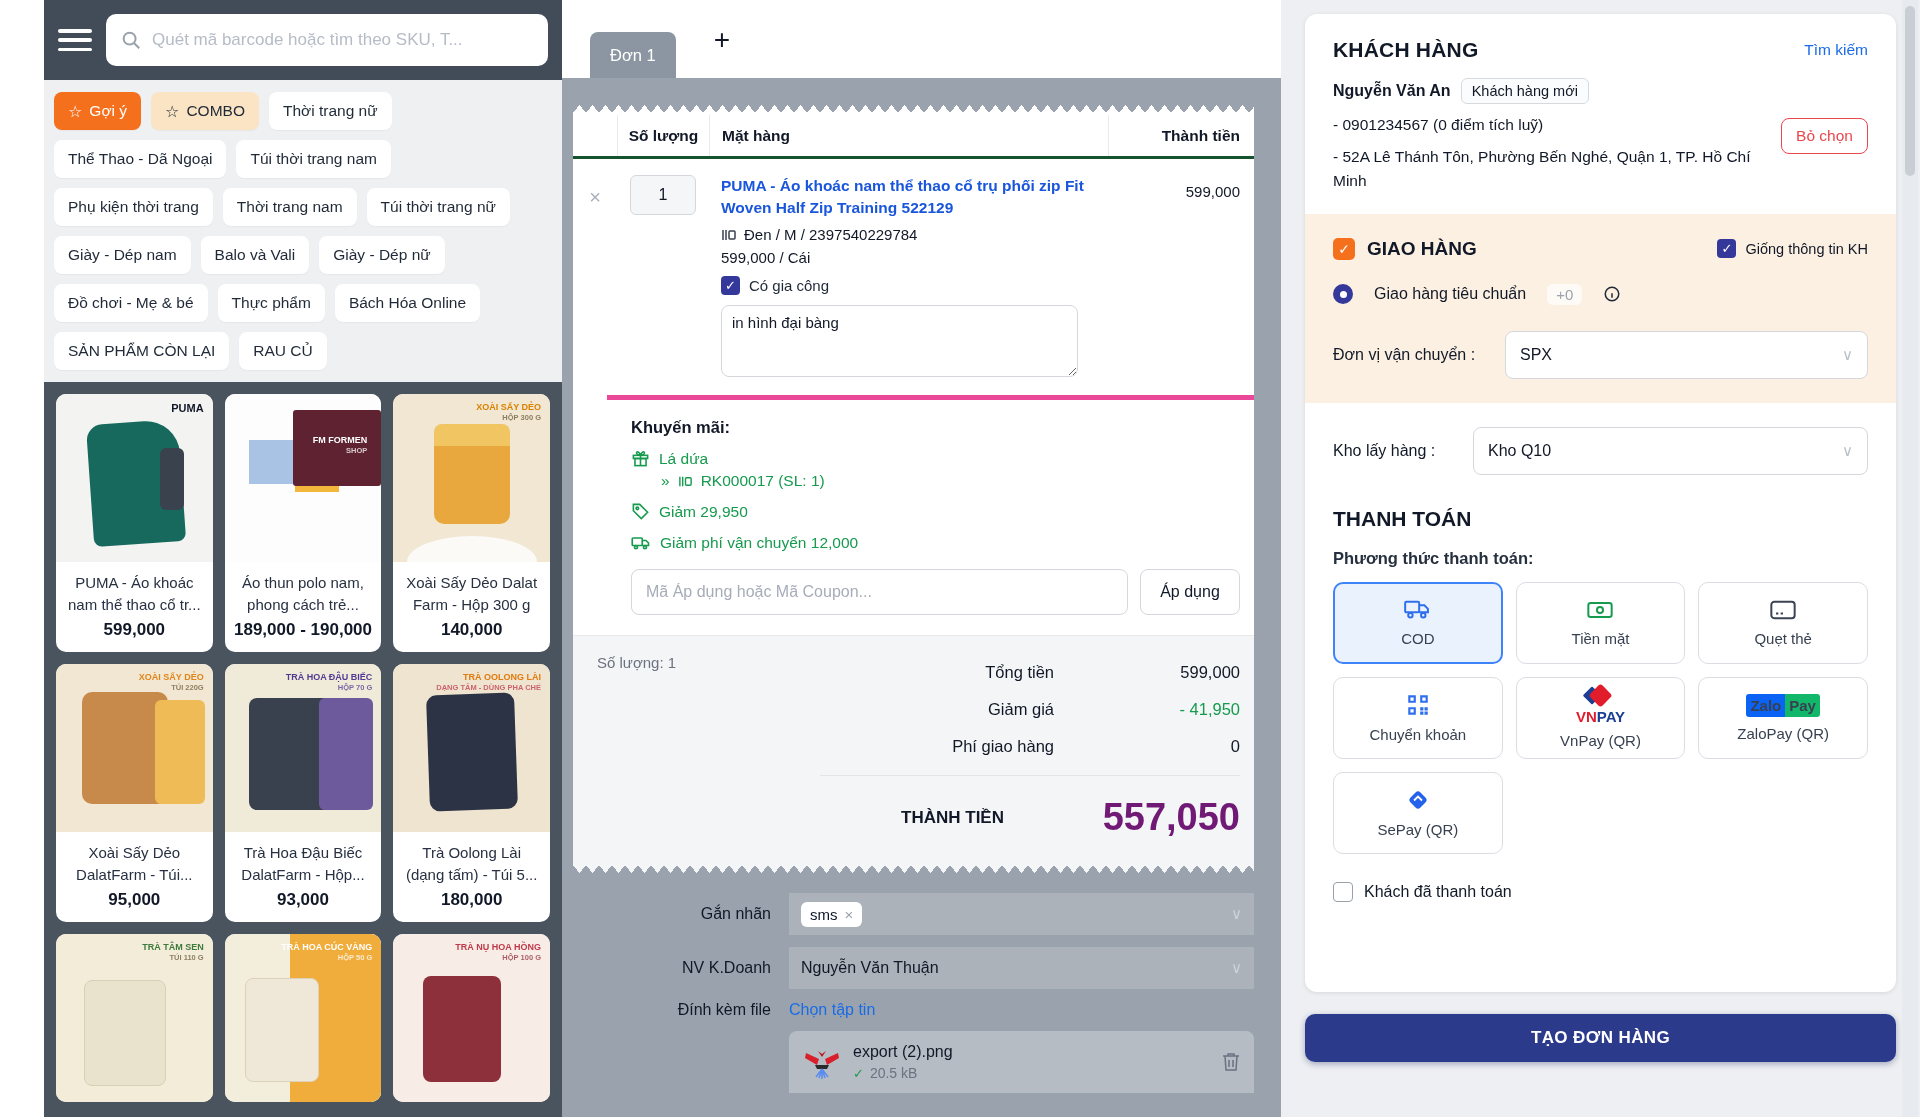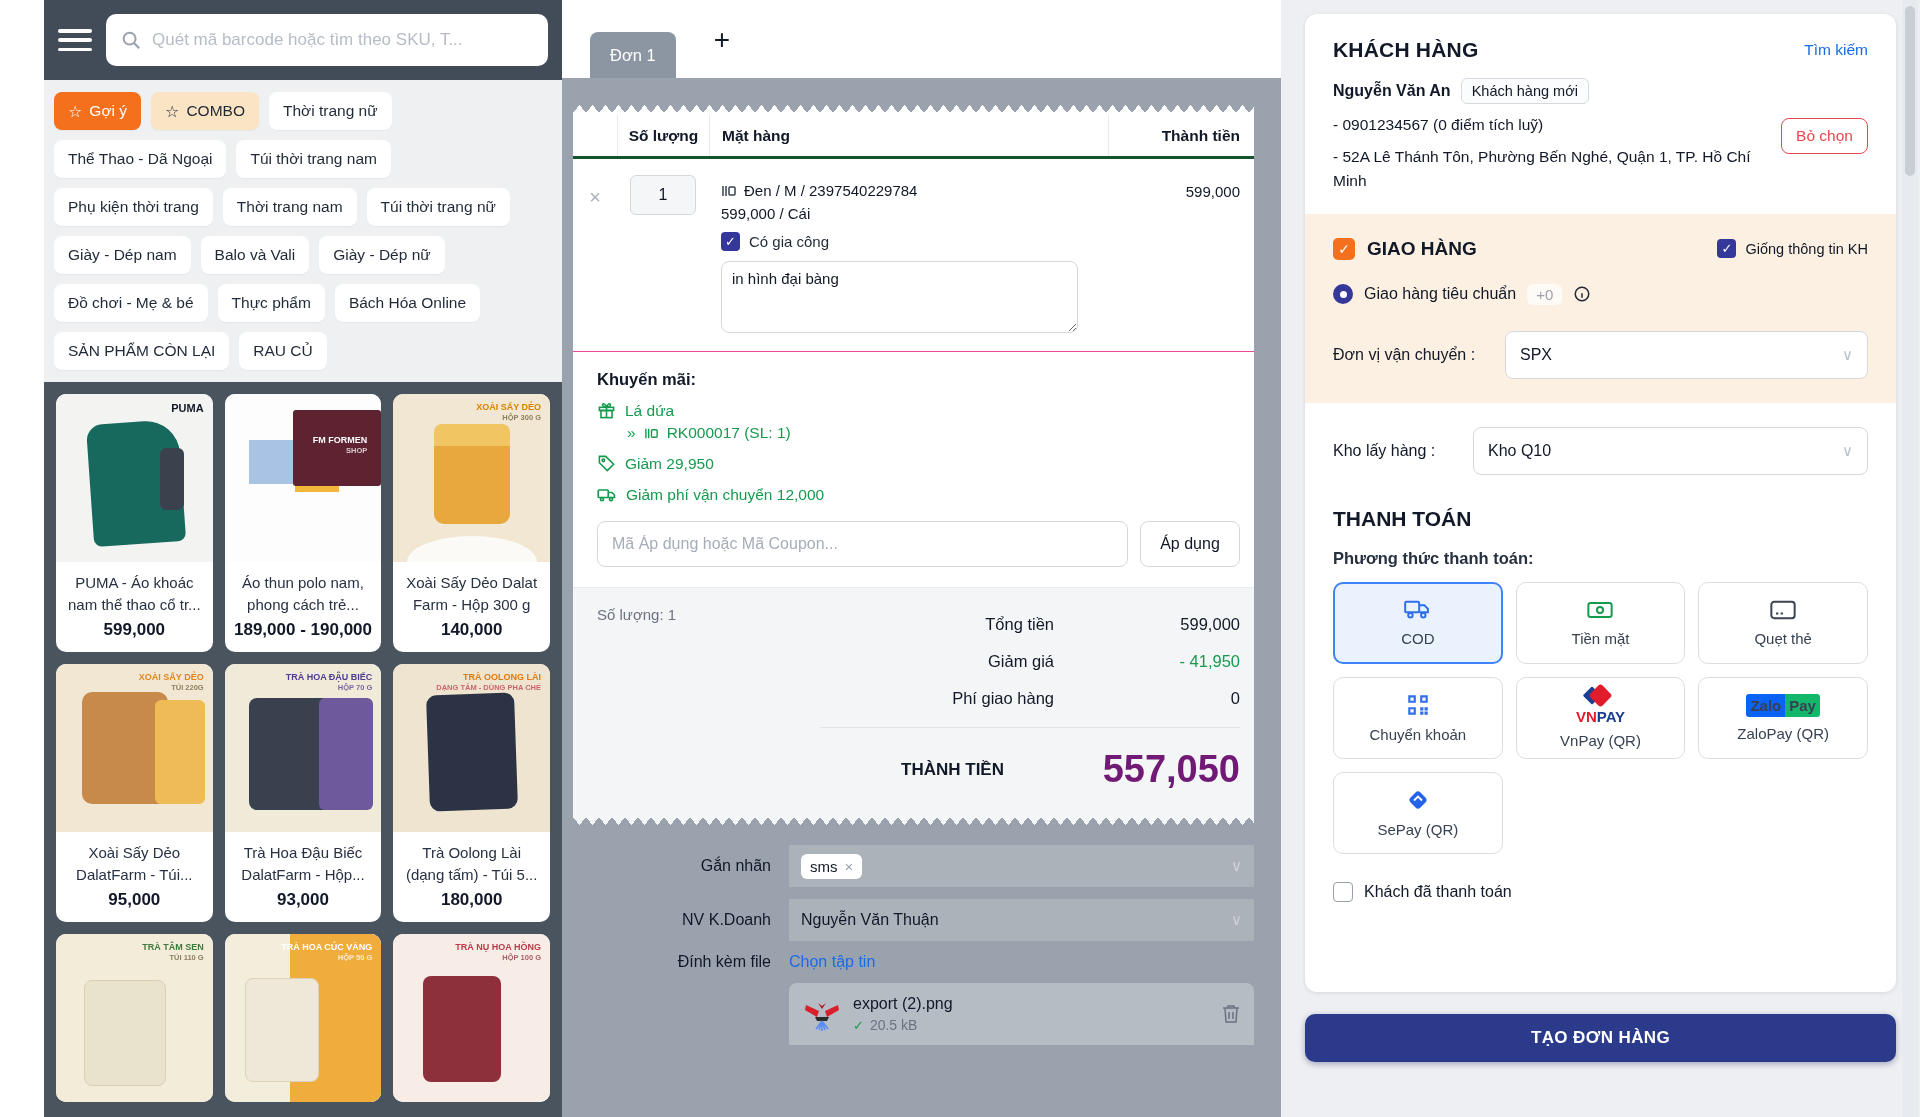--- a/index.html
+++ b/index.html
@@ -91,21 +91,21 @@
   .icheck { display:flex; align-items:center; gap:9px; margin-top:10px; cursor:pointer; }
   .cb { width:19px; height:19px; border-radius:4px; display:inline-flex; align-items:center; justify-content:center; flex:0 0 19px; }
   .cb-navy { background:#35389b; }
   .cb-navy::after { content:"✓"; color:#fff; font-size:13px; font-weight:700; }
   .cb-orange { width:22px; height:22px; flex:0 0 22px; border-radius:5px; background:#f4701d; }
   .cb-orange::after { content:"✓"; color:#fff; font-size:14px; font-weight:700; }
   .cb-empty { width:20px; height:20px; flex:0 0 20px; border:1.5px solid #9aa1ab; background:#fff; }
   .icheck span { font-size:15px; }
   .note-area { margin-top:10px; width:357px; height:72px; border:1px solid #d4d8dd; border-radius:8px; padding:8px 10px; font-size:15px; font-family:inherit; color:#111827; resize:both; }
   .itotal { width:146px; flex:0 0 146px; text-align:right; padding-right:14px; font-size:15px; color:#111827; margin-top:8px; }
-  .r-promo { border-top:1px solid #ec4899; padding:18px 14px 20px 24px; }
+  .r-promo { border-top:5px solid #ec4899; padding:18px 14px 20px 24px;margin-left:34px; }
   .promo-title { font-weight:700; font-size:16.5px; color:#111827; }
   .promo-row { display:flex; align-items:center; gap:9px; margin-top:12px; color:#169a4e; font-size:15.5px; }
   .promo-sub { margin:4px 0 0 30px; display:flex; align-items:center; gap:8px; color:#169a4e; font-size:15.5px; }
   .coupon-row { display:flex; gap:12px; margin-top:16px; }
   .coupon-input { flex:1; height:46px; border:1px solid #d4d8dd; border-radius:8px; padding:0 14px; font-size:16px; font-family:inherit; color:#111827; }
   .coupon-input::placeholder { color:#a6adb8; }
   .btn-apply { width:100px; height:46px; background:#fff; border:1px solid #d4d8dd; border-radius:8px; font-size:16px; font-family:inherit; color:#111827; cursor:pointer; }
   .r-summary { background:#f4f5f6; border-top:1px solid #e9eaec; padding:18px 14px 24px 24px; display:flex; }
   .sum-qty { font-size:15px; color:#6b7280; flex:1; }
   .sum-rows { width:420px; }
@@ -144,21 +144,21 @@
   .kh-name { font-weight:700; font-size:16px; color:#111827; }
   .kh-badge { border:1px solid #d6dade; background:#fbfcfd; border-radius:6px; padding:4px 10px; font-size:14.5px; color:#111827; }
   .kh-line { margin-top:9px; font-size:15.5px; color:#111827; line-height:1.5; padding-right:110px; }
   .btn-deselect { position:absolute; right:0; top:40px; border:1px solid #e8474d; color:#e8474d; background:#fff; border-radius:8px; padding:8px 14px; font-size:15.5px; font-family:inherit; cursor:pointer; }
   .ship-box { margin:22px -28px 0; background:#fcf0e2; padding:24px 28px; }
   .ship-head { display:flex; align-items:center; justify-content:space-between; }
   .ship-title-wrap { display:flex; align-items:center; gap:12px; cursor:pointer; }
   .ship-title { font-size:19px; font-weight:800; color:#111827; }
   .same-kh { display:flex; align-items:center; gap:9px; cursor:pointer; }
   .same-kh span { font-size:14.5px; color:#111827; }
-  .radio-row { display:flex; align-items:center; gap:11px; margin-top:24px; }
+  .radio-row { display:flex; align-items:center; gap:21px; margin-top:24px; }
   .radio { width:20px; height:20px; border-radius:50%; background:#35389b; position:relative; flex:0 0 20px; cursor:pointer; }
   .radio::after { content:""; position:absolute; width:7px; height:7px; border-radius:50%; background:#fff; left:6.5px; top:6.5px; }
   .radio-row .rl { font-size:16px; color:#111827; }
   .plus0 { background:rgba(255,255,255,.66); border-radius:6px; padding:2px 9px; font-size:15px; color:#9ca3af; }
   .carrier-row { display:flex; align-items:center; margin-top:26px; }
   .carrier-label { font-size:16px; color:#111827; width:172px; flex:0 0 172px; }
   .select { flex:1; height:48px; background:#fff; border:1px solid #d4d8dd; border-radius:8px; display:flex; align-items:center; padding:0 14px; font-size:16px; color:#111827; cursor:pointer; }
   .select .chev { margin-left:auto; color:#b9bfc7; font-size:15px; }
   .wh-row { display:flex; align-items:center; margin-top:24px; }
   .wh-label { font-size:16px; color:#111827; width:140px; flex:0 0 140px; }
@@ -331,20 +331,21 @@
             <div class="col-item hc">Mặt hàng</div>
             <div class="col-total hc">Thành tiền</div>
           </div>
 
           <div class="r-item">
             <button class="btn-close">×</button>
             <div class="qty-wrap">
                 <input class="qty-input" value="1" style="">
               </div>
             <div class="item-col">
+              <div class="iname">PUMA - Áo khoác nam thể thao cổ trụ phối zip Fit Woven Half Zip Training 522129</div>
               <div class="irow">
                 <svg width="16" height="16" viewBox="0 0 16 16" fill="none" stroke="#374151" stroke-width="1.5">
                     <path d="M2 3v10M5 3v10"></path>
                     <rect x="8" y="4" width="6" height="8" rx="1"></rect>
                   </svg>
                 <span>Đen / M / 2397540229784</span>
               </div>
               <div class="iprice">599,000 / Cái</div>
               <div class="icheck">
                 <span class="cb cb-navy"></span>

